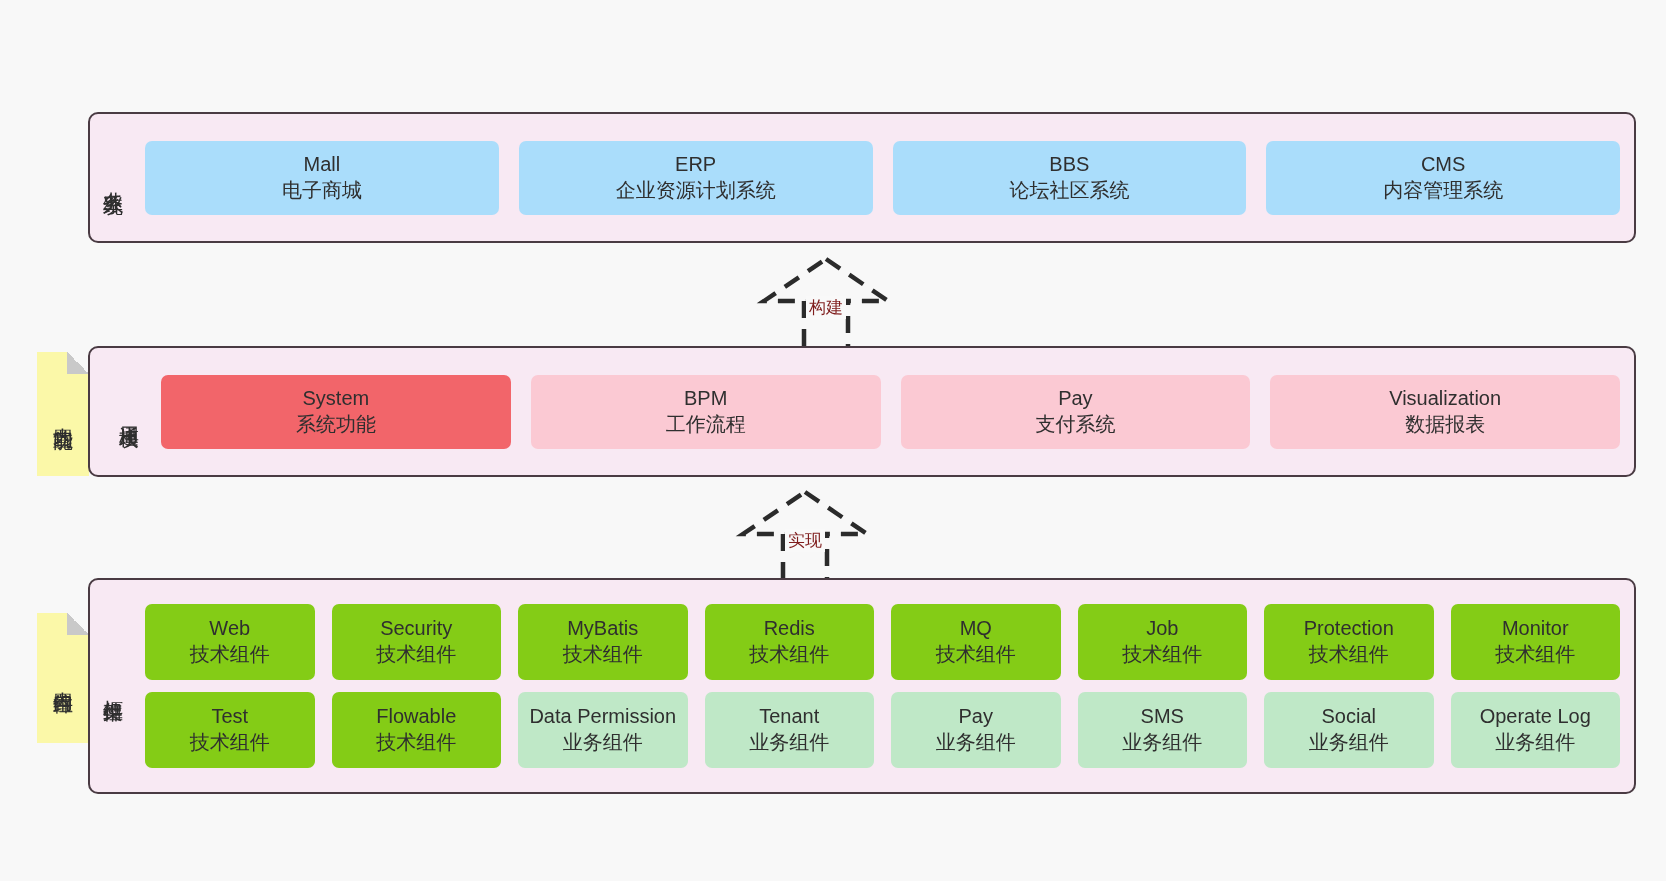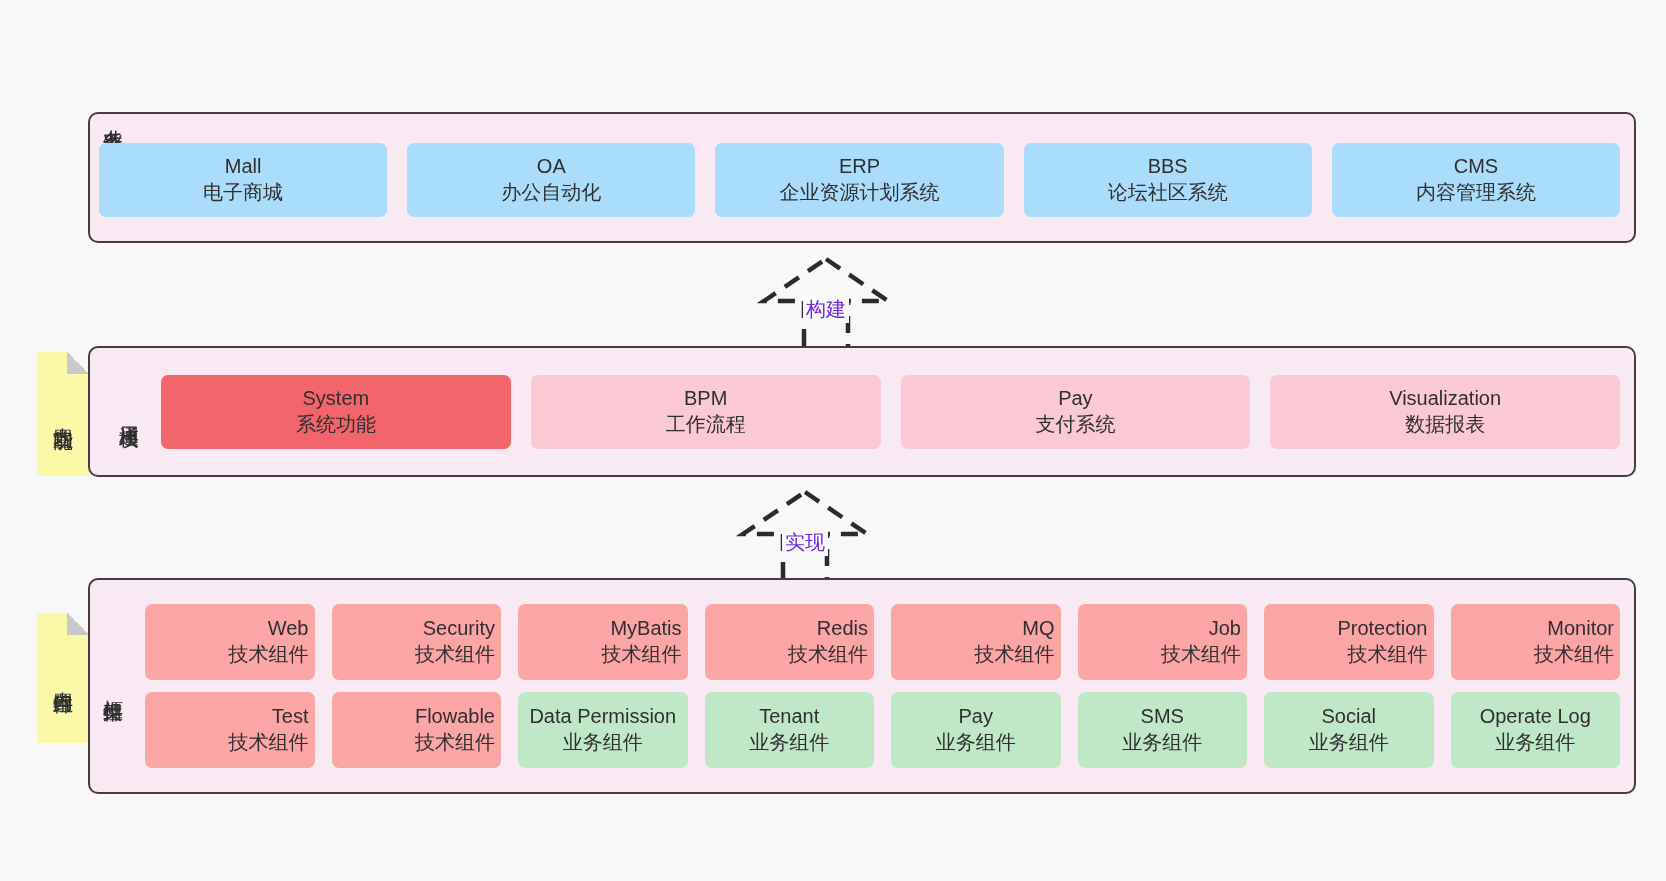--- a/index.html
+++ b/index.html
@@ -76,25 +76,25 @@
     padding: 4px 6px;
     user-select: none;
   }
   .card .t1 { display: block; }
   .card .t2 { display: block; }
 
   
   .c-blue       { background: #aaddfb; }
   .c-red        { background: #f2656a; }
   .c-pink       { background: #fbc9d3; }
-  .c-green      { background: #fca5a5; align-items: flex-end; }
+  .c-green      { background: #84cc16; }
   .c-lightgreen { background: #bfe8c7; }
 
   
-  #layer-business  { left: 88px;  top: 112px; width: 1548px; height: 131px; flex-direction: column; }
+  #layer-business  { left: 88px;  top: 112px; width: 1548px; height: 131px; }
   #layer-business .layer-body { padding-left: 9px; }
   #layer-business .card { height: 74px; }
 
   #layer-common    { left: 88px;  top: 346px; width: 1548px; height: 131px; padding-left: 16px; }
   #layer-common .layer-body { padding-left: 9px; }
   #layer-common .card { height: 74px; }
 
   #layer-framework { left: 88px;  top: 578px; width: 1548px; height: 216px; }
   #layer-framework .layer-body { padding-left: 9px; gap: 12px; }
   #layer-framework .card { height: 76px; }
@@ -133,22 +133,22 @@
     width: 200px;
     height: 100px;
   }
   .connector svg { display: block; overflow: visible; }
   .connector .clabel {
     position: absolute;
     left: 50%;
     top: 41px;
     transform: translateX(-50%);
     background: #f9f9f9;
-    font-size: 20px;
-    color: #6d28d9;
+    font-size: 17px;
+    color: #7f1d1d;
     padding: 0 3px;
     white-space: nowrap;
     user-select: none;
   }
   #conn-build  { left: 726px; top: 255px; }
   #conn-impl   { left: 705px; top: 488px; }
 </style>
 </head>
 <body>
 
@@ -156,24 +156,20 @@
 
   <div class="layer" id="layer-business">
     <div class="layer-label">业务系统</div>
     <div class="layer-body">
       <div class="row">
         <div class="card c-blue">
           <span class="t1">Mall</span>
           <span class="t2">电子商城</span>
         </div>
         <div class="card c-blue">
-          <span class="t1">OA</span>
-          <span class="t2">办公自动化</span>
-        </div>
-        <div class="card c-blue">
           <span class="t1">ERP</span>
           <span class="t2">企业资源计划系统</span>
         </div>
         <div class="card c-blue">
           <span class="t1">BBS</span>
           <span class="t2">论坛社区系统</span>
         </div>
         <div class="card c-blue">
           <span class="t1">CMS</span>
           <span class="t2">内容管理系统</span>

